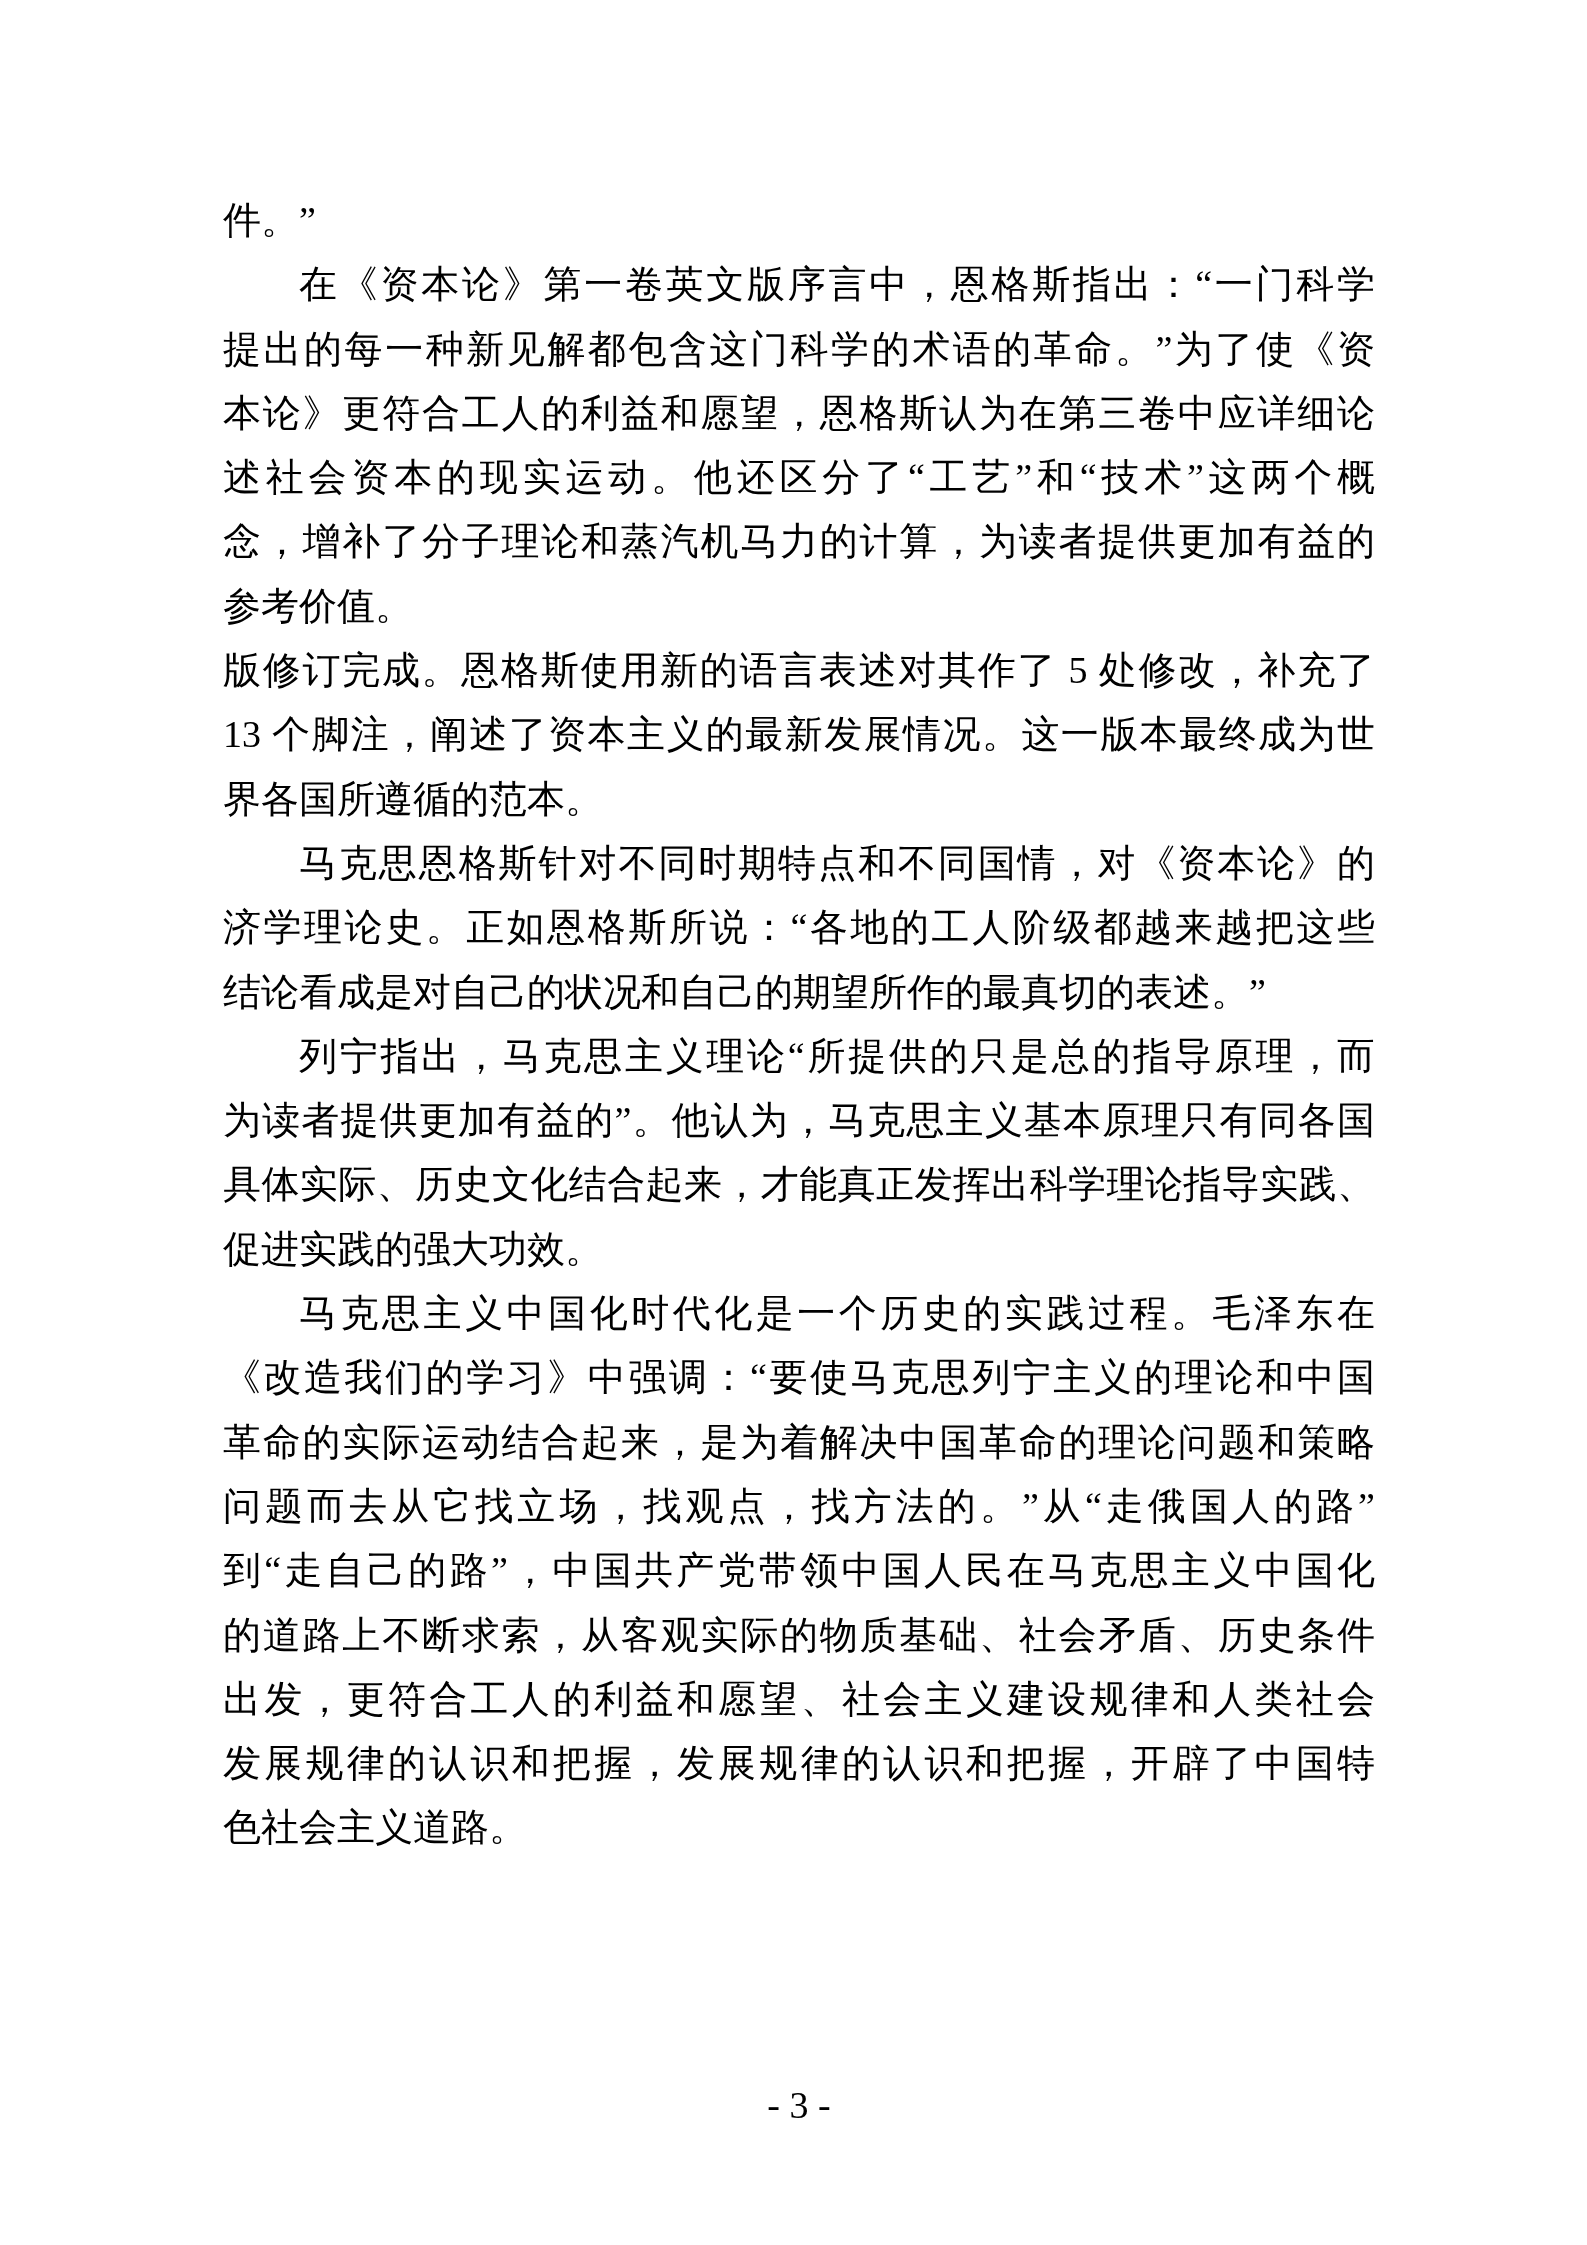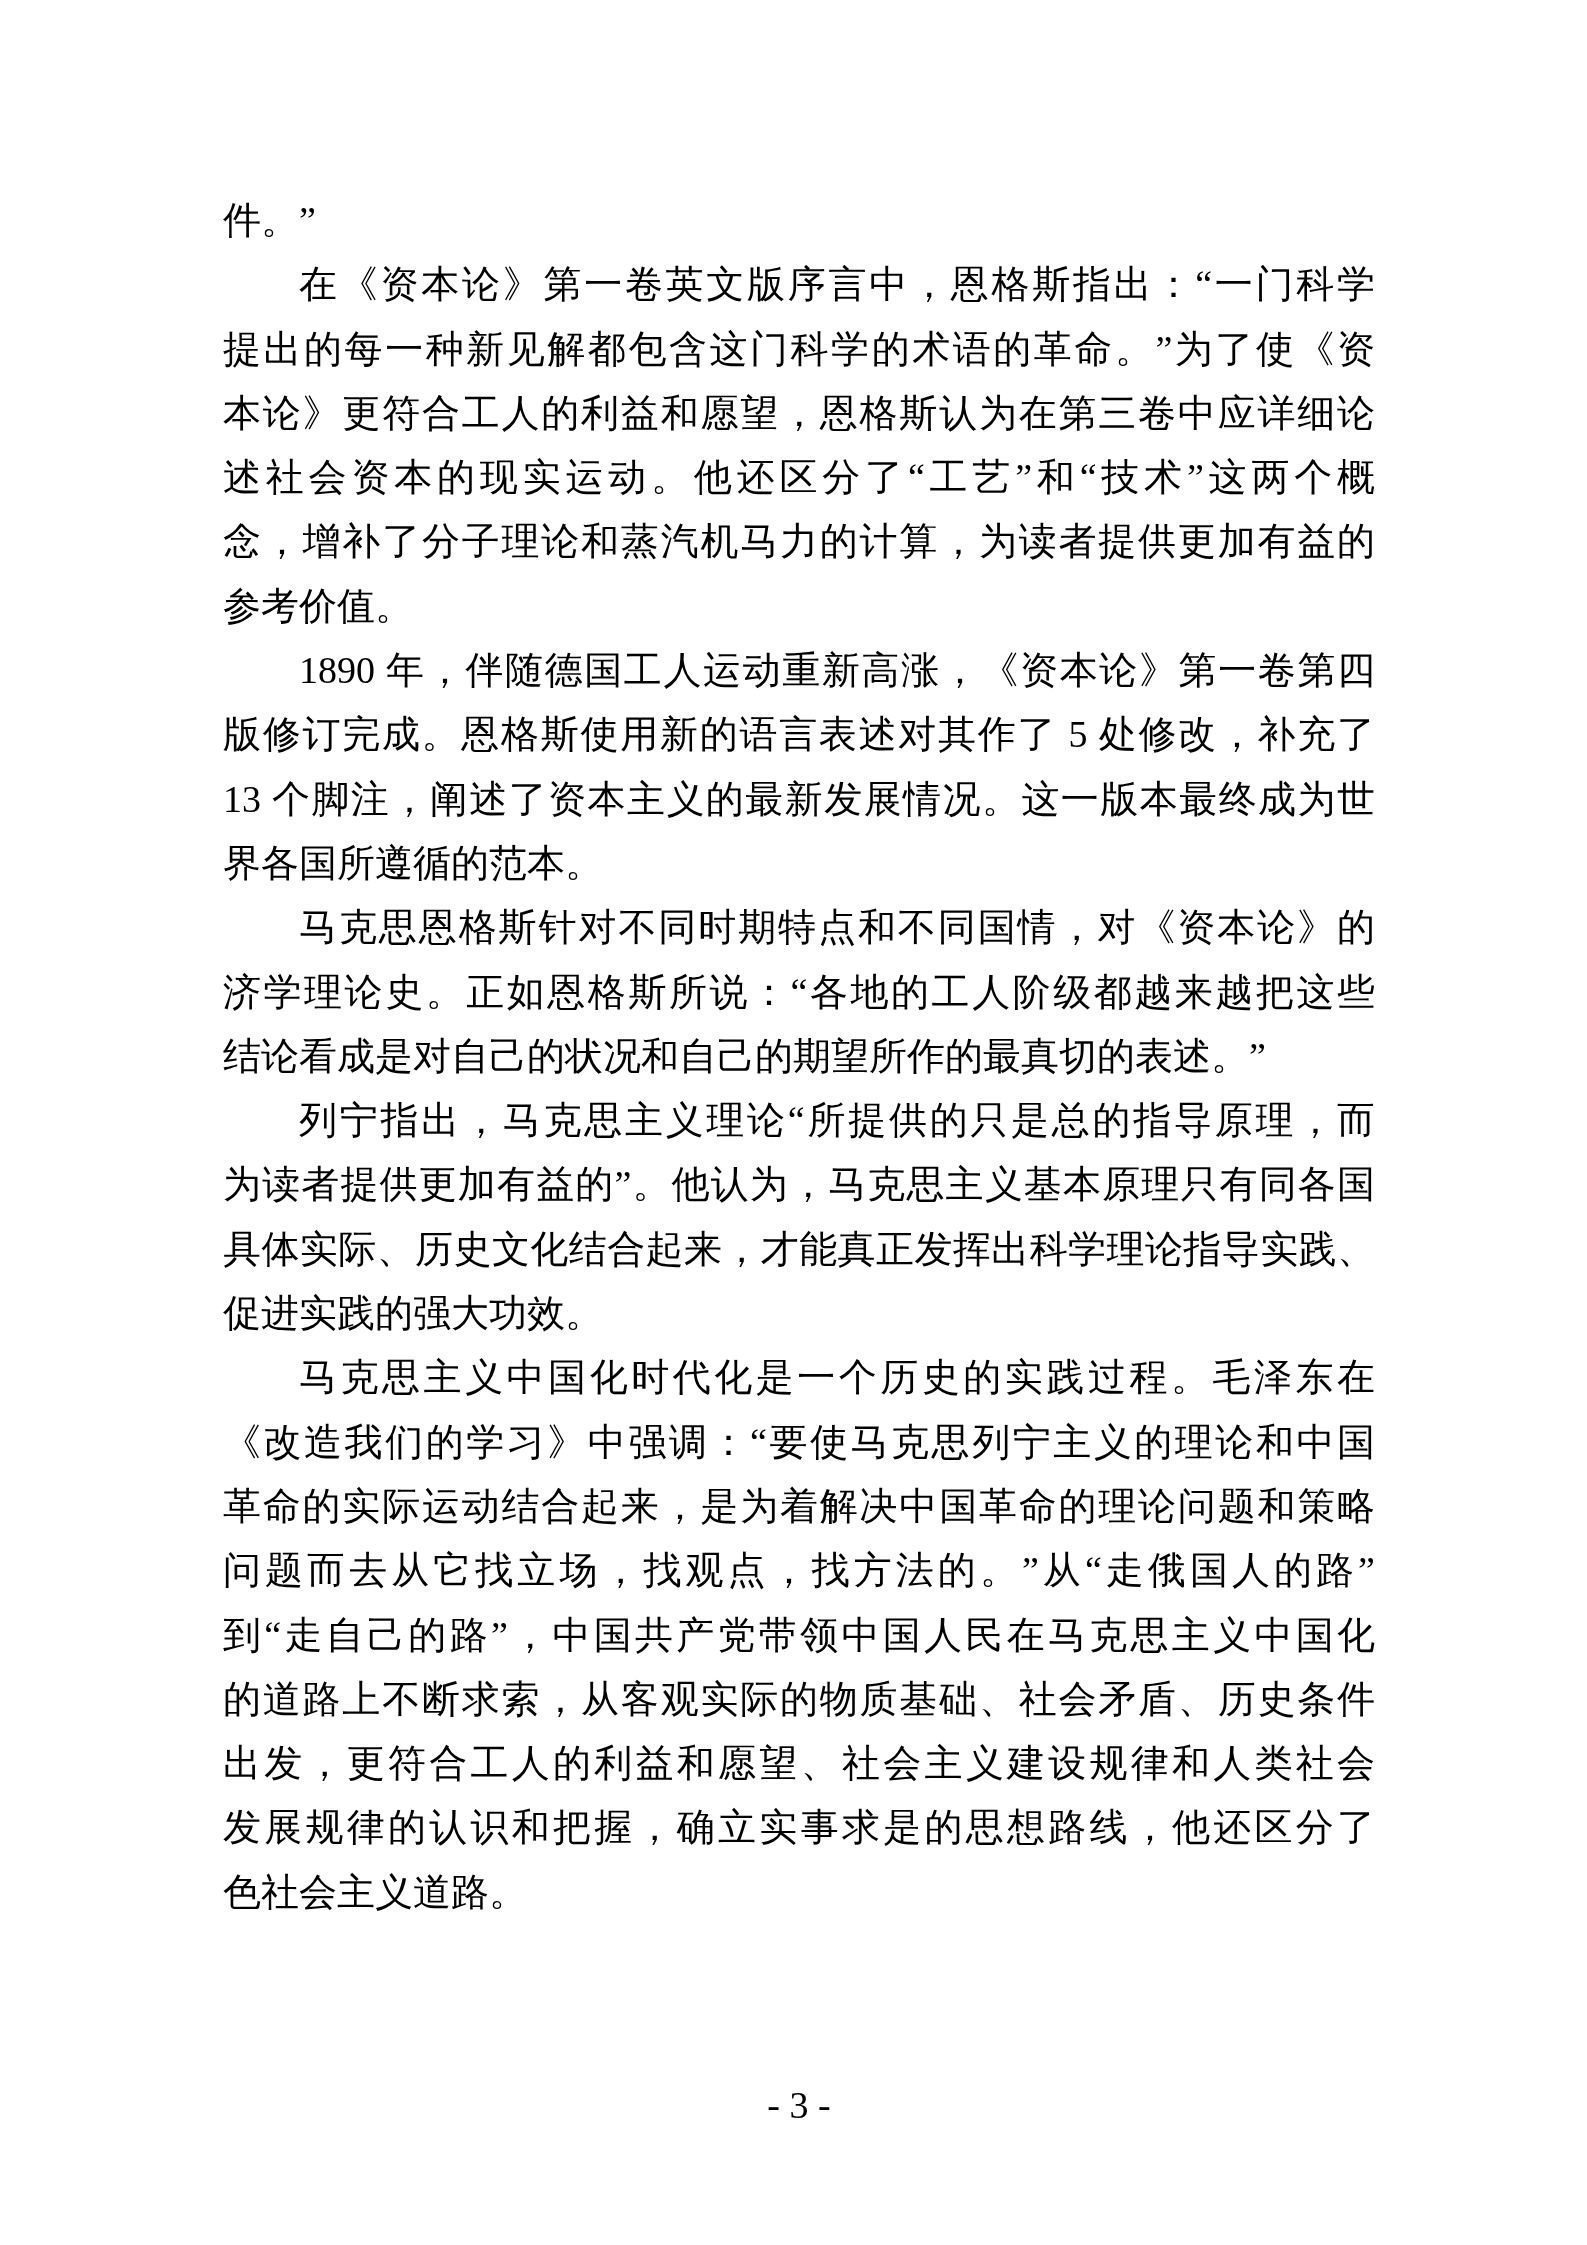--- a/index.html
+++ b/index.html
@@ -54,35 +54,34 @@
 
 <div class="page">
   <div class="text-block" id="text-block">
       <div class="line">件。”</div>
       <div class="line fill start">在《资本论》第一卷英文版序言中，恩格斯指出：“一门科学</div>
       <div class="line fill">提出的每一种新见解都包含这门科学的术语的革命。”为了使《资</div>
       <div class="line fill">本论》更符合工人的利益和愿望，恩格斯认为在第三卷中应详细论</div>
       <div class="line fill">述社会资本的现实运动。他还区分了“工艺”和“技术”这两个概</div>
       <div class="line fill">念，增补了分子理论和蒸汽机马力的计算，为读者提供更加有益的</div>
       <div class="line">参考价值。</div>
-      <div class="line fill start">1890 年，伴随德国工人运动重新高涨，《资本论》第一卷第四</div>
       <div class="line fill">版修订完成。恩格斯使用新的语言表述对其作了 5 处修改，补充了</div>
       <div class="line fill">13 个脚注，阐述了资本主义的最新发展情况。这一版本最终成为世</div>
       <div class="line">界各国所遵循的范本。</div>
       <div class="line fill start">马克思恩格斯针对不同时期特点和不同国情，对《资本论》的</div>
       <div class="line fill">济学理论史。正如恩格斯所说：“各地的工人阶级都越来越把这些</div>
       <div class="line">结论看成是对自己的状况和自己的期望所作的最真切的表述。”</div>
       <div class="line fill start">列宁指出，马克思主义理论“所提供的只是总的指导原理，而</div>
       <div class="line fill">为读者提供更加有益的”。他认为，马克思主义基本原理只有同各国</div>
       <div class="line fill">具体实际、历史文化结合起来，才能真正发挥出科学理论指导实践、</div>
       <div class="line">促进实践的强大功效。</div>
       <div class="line fill start">马克思主义中国化时代化是一个历史的实践过程。毛泽东在</div>
       <div class="line fill">《改造我们的学习》中强调：“要使马克思列宁主义的理论和中国</div>
       <div class="line fill">革命的实际运动结合起来，是为着解决中国革命的理论问题和策略</div>
       <div class="line fill">问题而去从它找立场，找观点，找方法的。”从“走俄国人的路”</div>
       <div class="line fill">到“走自己的路”，中国共产党带领中国人民在马克思主义中国化</div>
       <div class="line fill">的道路上不断求索，从客观实际的物质基础、社会矛盾、历史条件</div>
       <div class="line fill">出发，更符合工人的利益和愿望、社会主义建设规律和人类社会</div>
-      <div class="line fill">发展规律的认识和把握，确立实事求是的思想路线，他还区分了</div>
+      <div class="line fill">发展规律的认识和把握，发展规律的认识和把握，开辟了中国特</div>
       <div class="line">色社会主义道路。</div>
     </div>
   <div class="page-number">- 3 -</div>
 </div>
 
 </body></html>

